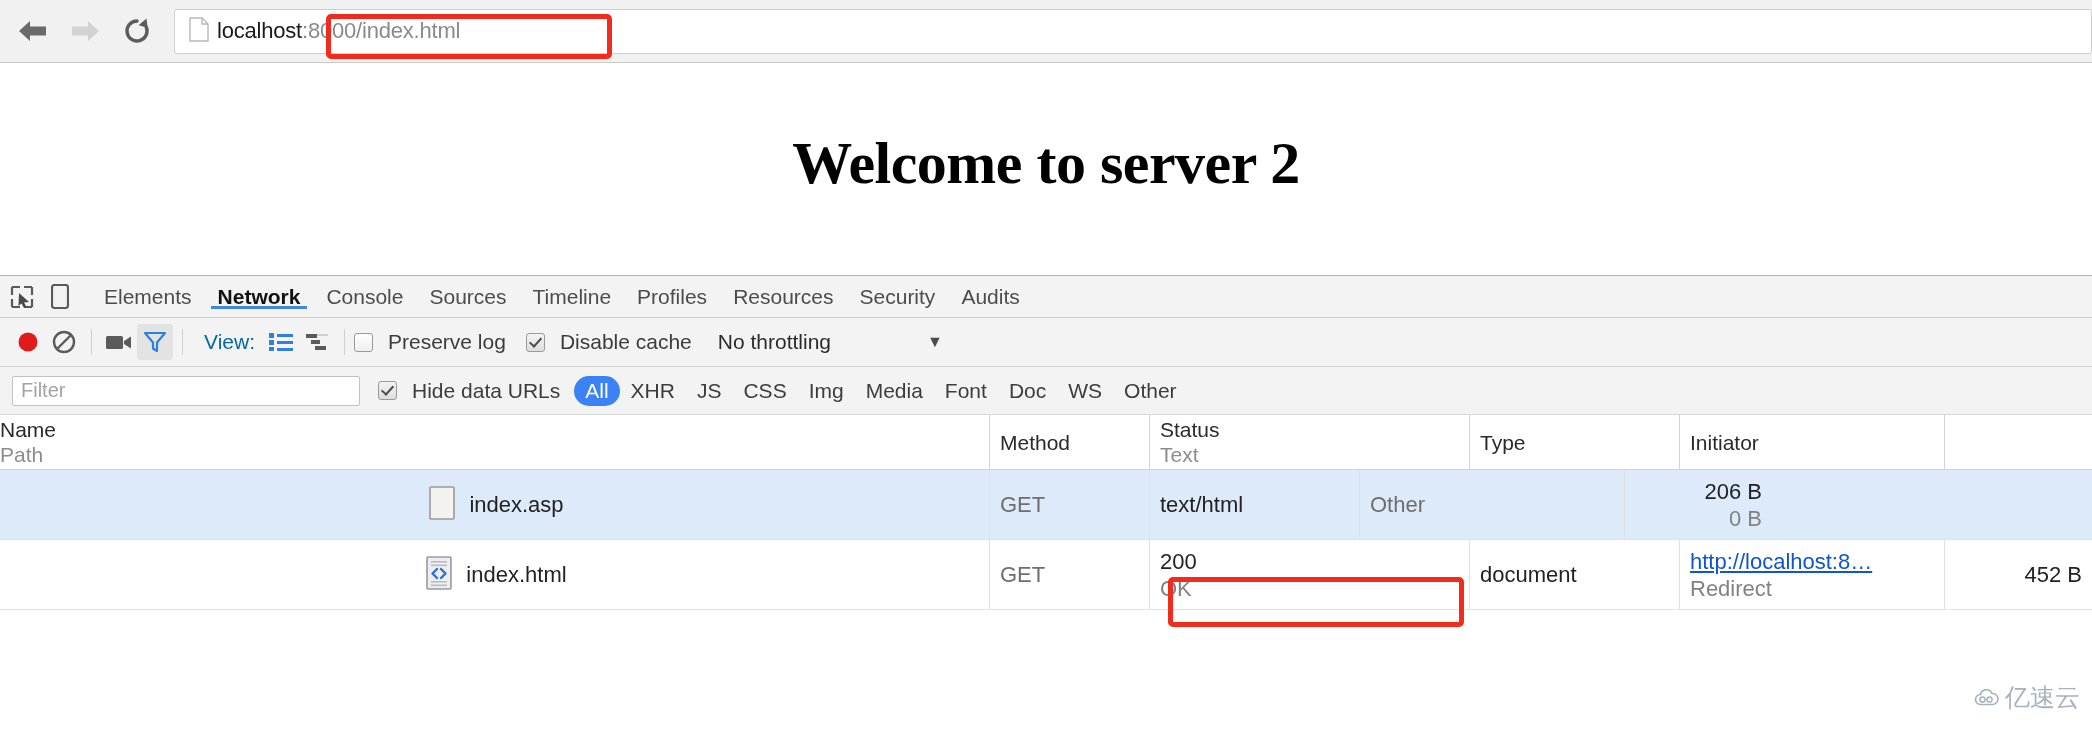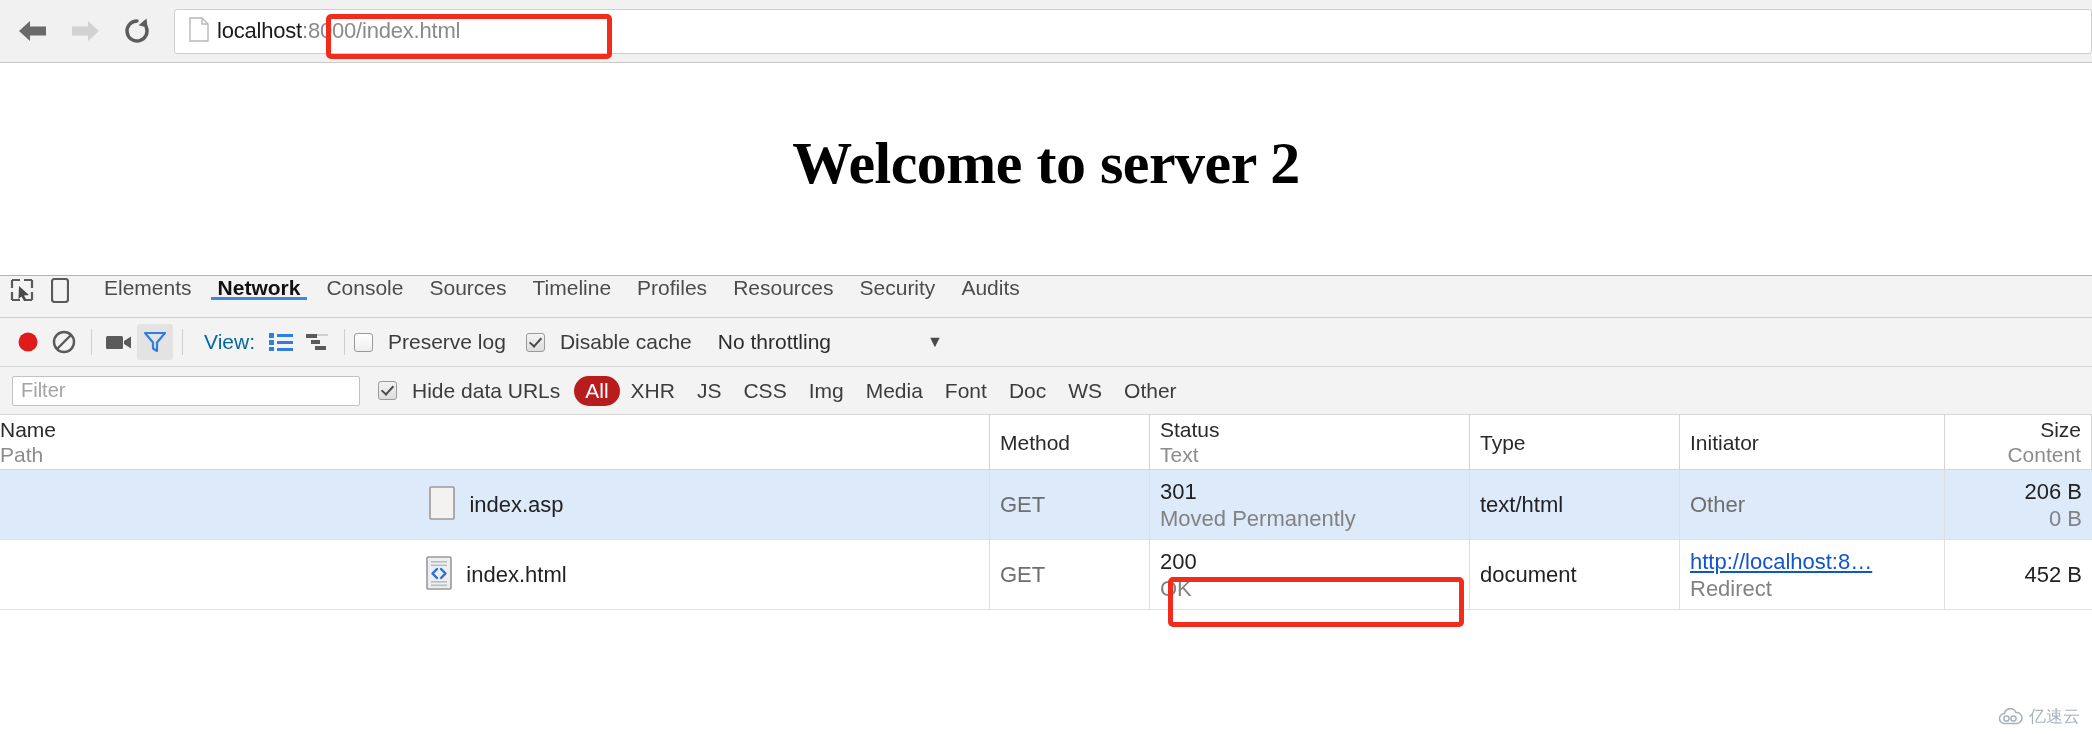--- a/index.html
+++ b/index.html
@@ -110,21 +110,21 @@
     height: 458px;
     box-sizing: border-box;
     display: flex;
     flex-direction: column;
   }
 
   
   .dt-tabbar {
     height: 41px;
     display: flex;
-    align-items: flex-start;
+    align-items: center;
     background: #f3f3f3;
     border-bottom: 1px solid #cdcdcd;
     flex: 0 0 auto;
   }
   .dt-toolicons {
     display: flex;
     align-items: center;
     padding: 0 6px 0 8px;
     gap: 10px;
   }
@@ -264,21 +264,21 @@
     margin-left: 12px;
   }
   .pill {
     font-size: 21px;
     color: #3c3c3c;
     padding: 3px 11px;
     border-radius: 15px;
     white-space: nowrap;
   }
   .pill.active {
-    background: #b91c1c;
+    background: #3b82f6;
     color: #ffffff;
   }
 
   
   .net-table {
     flex: 1 1 auto;
     background: #ffffff;
     overflow: hidden;
     position: relative;
   }
@@ -377,25 +377,25 @@
     position: absolute;
     inset: 0;
     pointer-events: none;
     z-index: 30;
   }
 
   
   .watermark {
     position: absolute;
     right: 12px;
-    bottom: 6px;
+    bottom: 20px;
     display: flex;
     align-items: center;
     gap: 5px;
-    font-size: 17px;
+    font-size: 25px;
     color: #a8b2bd;
     z-index: 25;
     pointer-events: none;
   }
 </style>
 </head>
 <body>
 
 <div class="browser-bar">
   <div class="nav-buttons">
@@ -573,41 +573,33 @@
       <div class="cell c-status">
         <span class="hd-main">Status</span>
         <span class="hd-sub">Text</span>
       </div>
       <div class="cell c-type">
         <span class="hd-main">Type</span>
       </div>
       <div class="cell c-initiator">
         <span class="hd-main">Initiator</span>
       </div>
-      <div class="cell c-size">
-        <span class="hd-main">Size</span>
-        <span class="hd-sub">Content</span>
-      </div>
     </div>
 
     <div class="net-row net-body-row selected">
       <div class="cell c-name name-cell">
         <span class="file-icon">
           <svg width="26" height="34" viewBox="0 0 26 34">
             <rect x="1" y="1" width="24" height="32" rx="1" fill="#f4f2ee" stroke="#9a9a9a" stroke-width="1.6"></rect>
           </svg>
         </span>
         <span class="name-text">index.asp</span>
       </div>
       <div class="cell c-method">
         <span class="cell-main muted">GET</span>
-      </div>
-      <div class="cell c-status">
-        <span class="cell-main">301</span>
-        <span class="cell-sub">Moved Permanently</span>
       </div>
       <div class="cell c-type">
         <span class="cell-main">text/html</span>
       </div>
       <div class="cell c-initiator">
         <span class="cell-main muted">Other</span>
       </div>
       <div class="cell c-size">
         <span class="cell-main">206 B</span>
         <span class="cell-sub">0 B</span>

